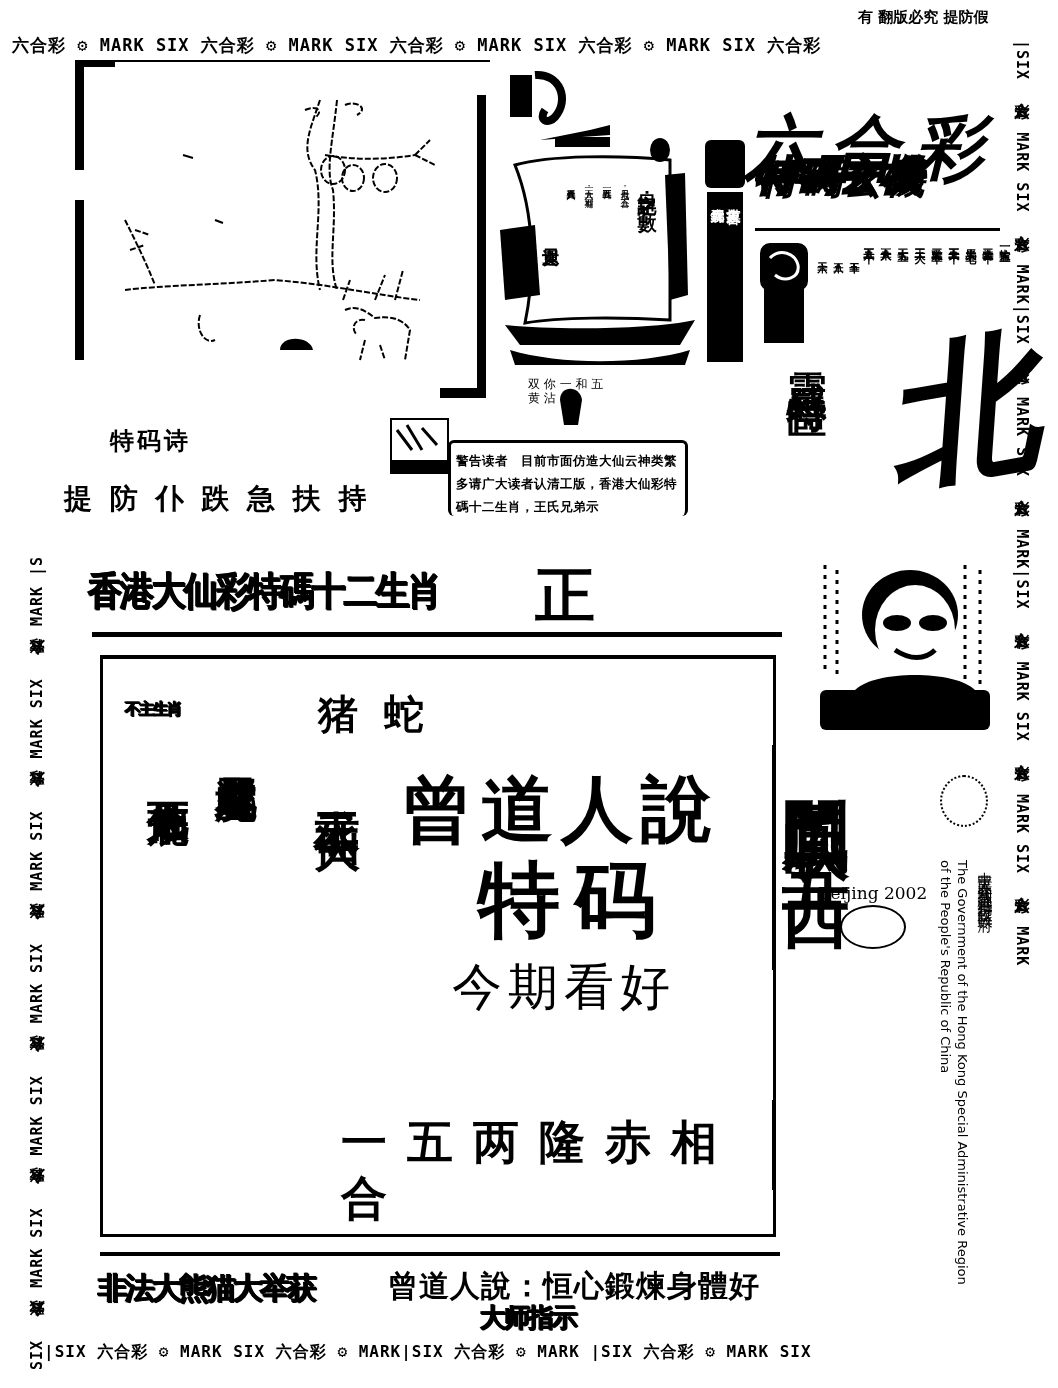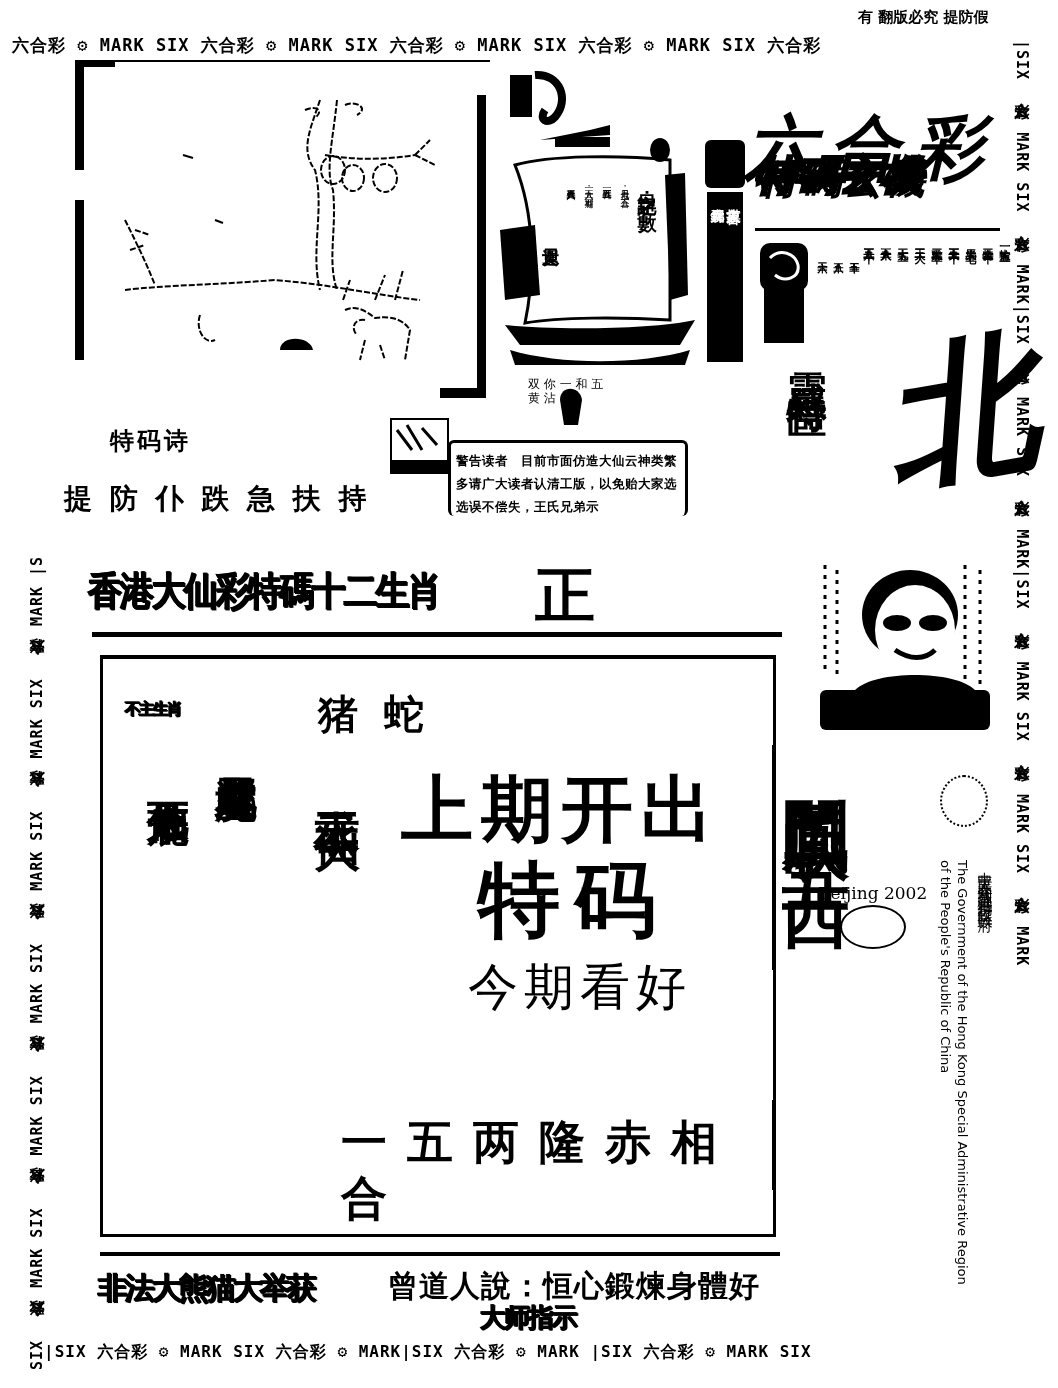--- a/index.html
+++ b/index.html
@@ -136,21 +136,21 @@
   <div class="vert bold" style="font-size:10px;">十二十五</div>
   <div class="vert bold" style="font-size:10px;">五十八</div>
   <div class="vert bold" style="font-size:10px;">三十六</div>
 </div>
 
 <div class="abs vert bold serif" style="left:780px; top:340px; font-size:40px; letter-spacing:10px;">靈感特區</div>
 
 <div class="abs bold serif" style="left:885px; top:335px; font-size:150px; line-height:150px; font-style:italic; transform:rotate(-10deg);">北</div>
 
 <div class="abs" style="left:448px; top:440px; width:240px; height:76px; border:3px solid #000; border-radius:6px; border-bottom:none; padding:6px 5px; box-sizing:border-box;">
-  <div class="bold" style="font-size:12.5px; line-height:23px; letter-spacing:0.5px;">警告读者　目前市面仿造大仙云神类繁多请广大读者认清工版，以免贻大家选选误不偿失，王氏兄弟示</div>
+  <div class="bold" style="font-size:12.5px; line-height:23px; letter-spacing:0.5px;">警告读者　目前市面仿造大仙云神类繁多请广大读者认清工版，香港大仙彩特碼十二生肖，王氏兄弟示</div>
 </div>
 
 <div class="abs bold smear" style="left:88px; top:568px; font-size:34px; letter-spacing:-2px; transform:scaleY(1.15);">香港大仙彩特碼十二生肖</div>
 <div class="abs bold serif" style="left:535px; top:560px; font-size:60px; line-height:70px;">正</div>
 
 <div class="abs" style="left:815px; top:565px; width:180px; height:165px; overflow:hidden;">
   <svg width="180" height="165">
     <g stroke="#000" stroke-width="3" stroke-dasharray="4 6">
       <line x1="10" y1="0" x2="10" y2="110"></line>
         <line x1="22" y1="5" x2="22" y2="110"></line>
@@ -169,23 +169,23 @@
 
 <div class="bar" style="left:92px; top:632px; width:690px; height:5px;"></div>
 <div class="abs" style="left:100px; top:655px; width:670px; height:575px; border:3px solid #000; border-top-width:4px;">
   <div class="abs bold smear" style="left:22px; top:40px; font-size:16px; letter-spacing:-2px;">不主生肖</div>
   <div class="abs bold serif" style="left:215px; top:28px; font-size:40px; letter-spacing:6px;">猪 蛇</div>
 
   <div class="abs vert bold serif" style="left:42px; top:110px; font-size:42px; line-height:46px;">仙人下凡带鹿来</div>
   <div class="abs vert bold serif" style="left:110px; top:85px; font-size:42px; line-height:46px;">邪魔过此尽成空</div>
   <div class="abs vert bold" style="left:210px; top:130px; font-size:46px; letter-spacing:-4px; line-height:50px;">大仙云三求</div>
 
-  <div class="abs bold serif" style="left:298px; top:110px; font-size:72px; letter-spacing:8px; line-height:80px;">上期开出</div>
+  <div class="abs bold serif" style="left:298px; top:110px; font-size:72px; letter-spacing:8px; line-height:80px;">曾道人說</div>
   <div class="abs bold serif" style="left:375px; top:195px; font-size:82px; letter-spacing:14px; line-height:90px;">特码</div>
-  <div class="abs serif" style="left:365px; top:298px; font-size:50px; letter-spacing:6px; line-height:60px;">今期看好</div>
+  <div class="abs serif" style="left:349px; top:298px; font-size:50px; letter-spacing:6px; line-height:60px;">今期看好</div>
   <div class="abs bold serif" style="left:238px; top:455px; font-size:46px; letter-spacing:2px; line-height:56px;">一 五 两 隆 赤 相 合</div>
 </div>
 
 <div class="abs vert bold serif" style="left:782px; top:745px; font-size:68px; line-height:70px; letter-spacing:6px; height:470px; overflow:hidden;">鬥風風吹 五 西</div>
 <div class="bar" style="left:772px; top:745px; width:4px; height:225px;"></div>
 <div class="bar" style="left:772px; top:1100px; width:4px; height:90px;"></div>
 
 <div class="abs" style="left:818px; top:883px; font-size:17px; font-family:'DejaVu Serif', serif;">Beijing 2002</div>
 <div class="abs" style="left:840px; top:905px; width:62px; height:40px; border:2px solid #000; border-radius:50%;"></div>
 

